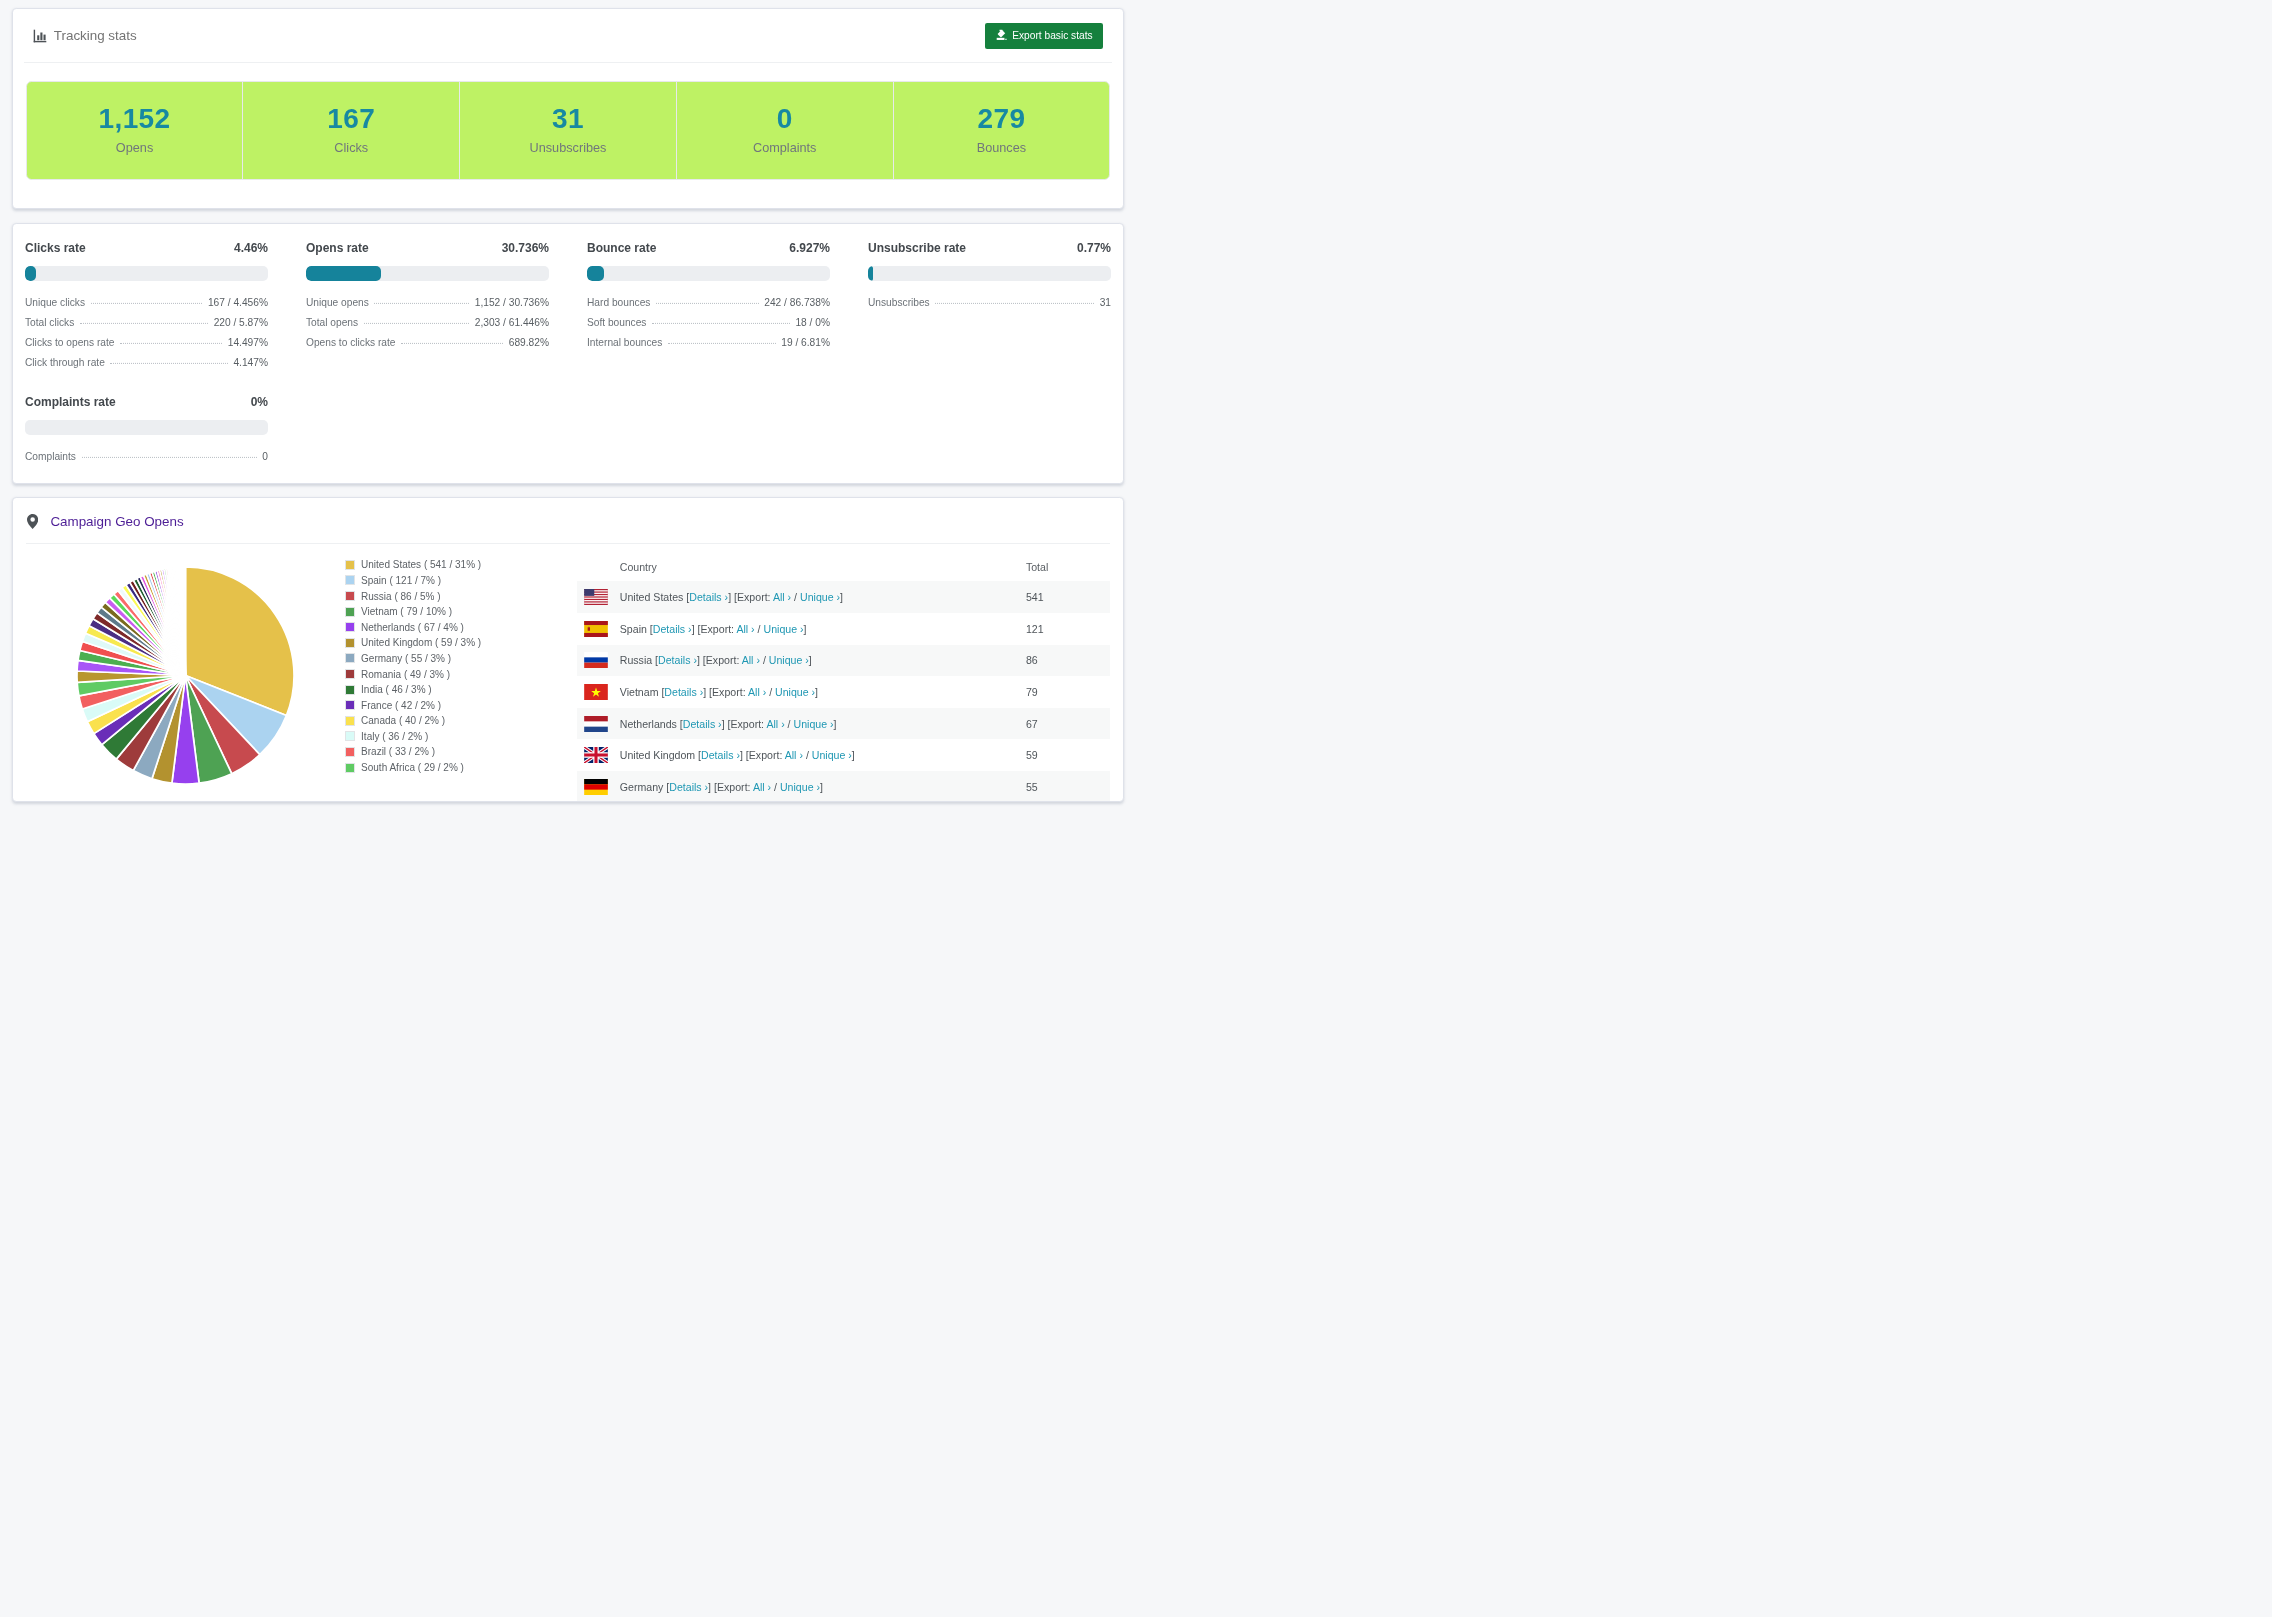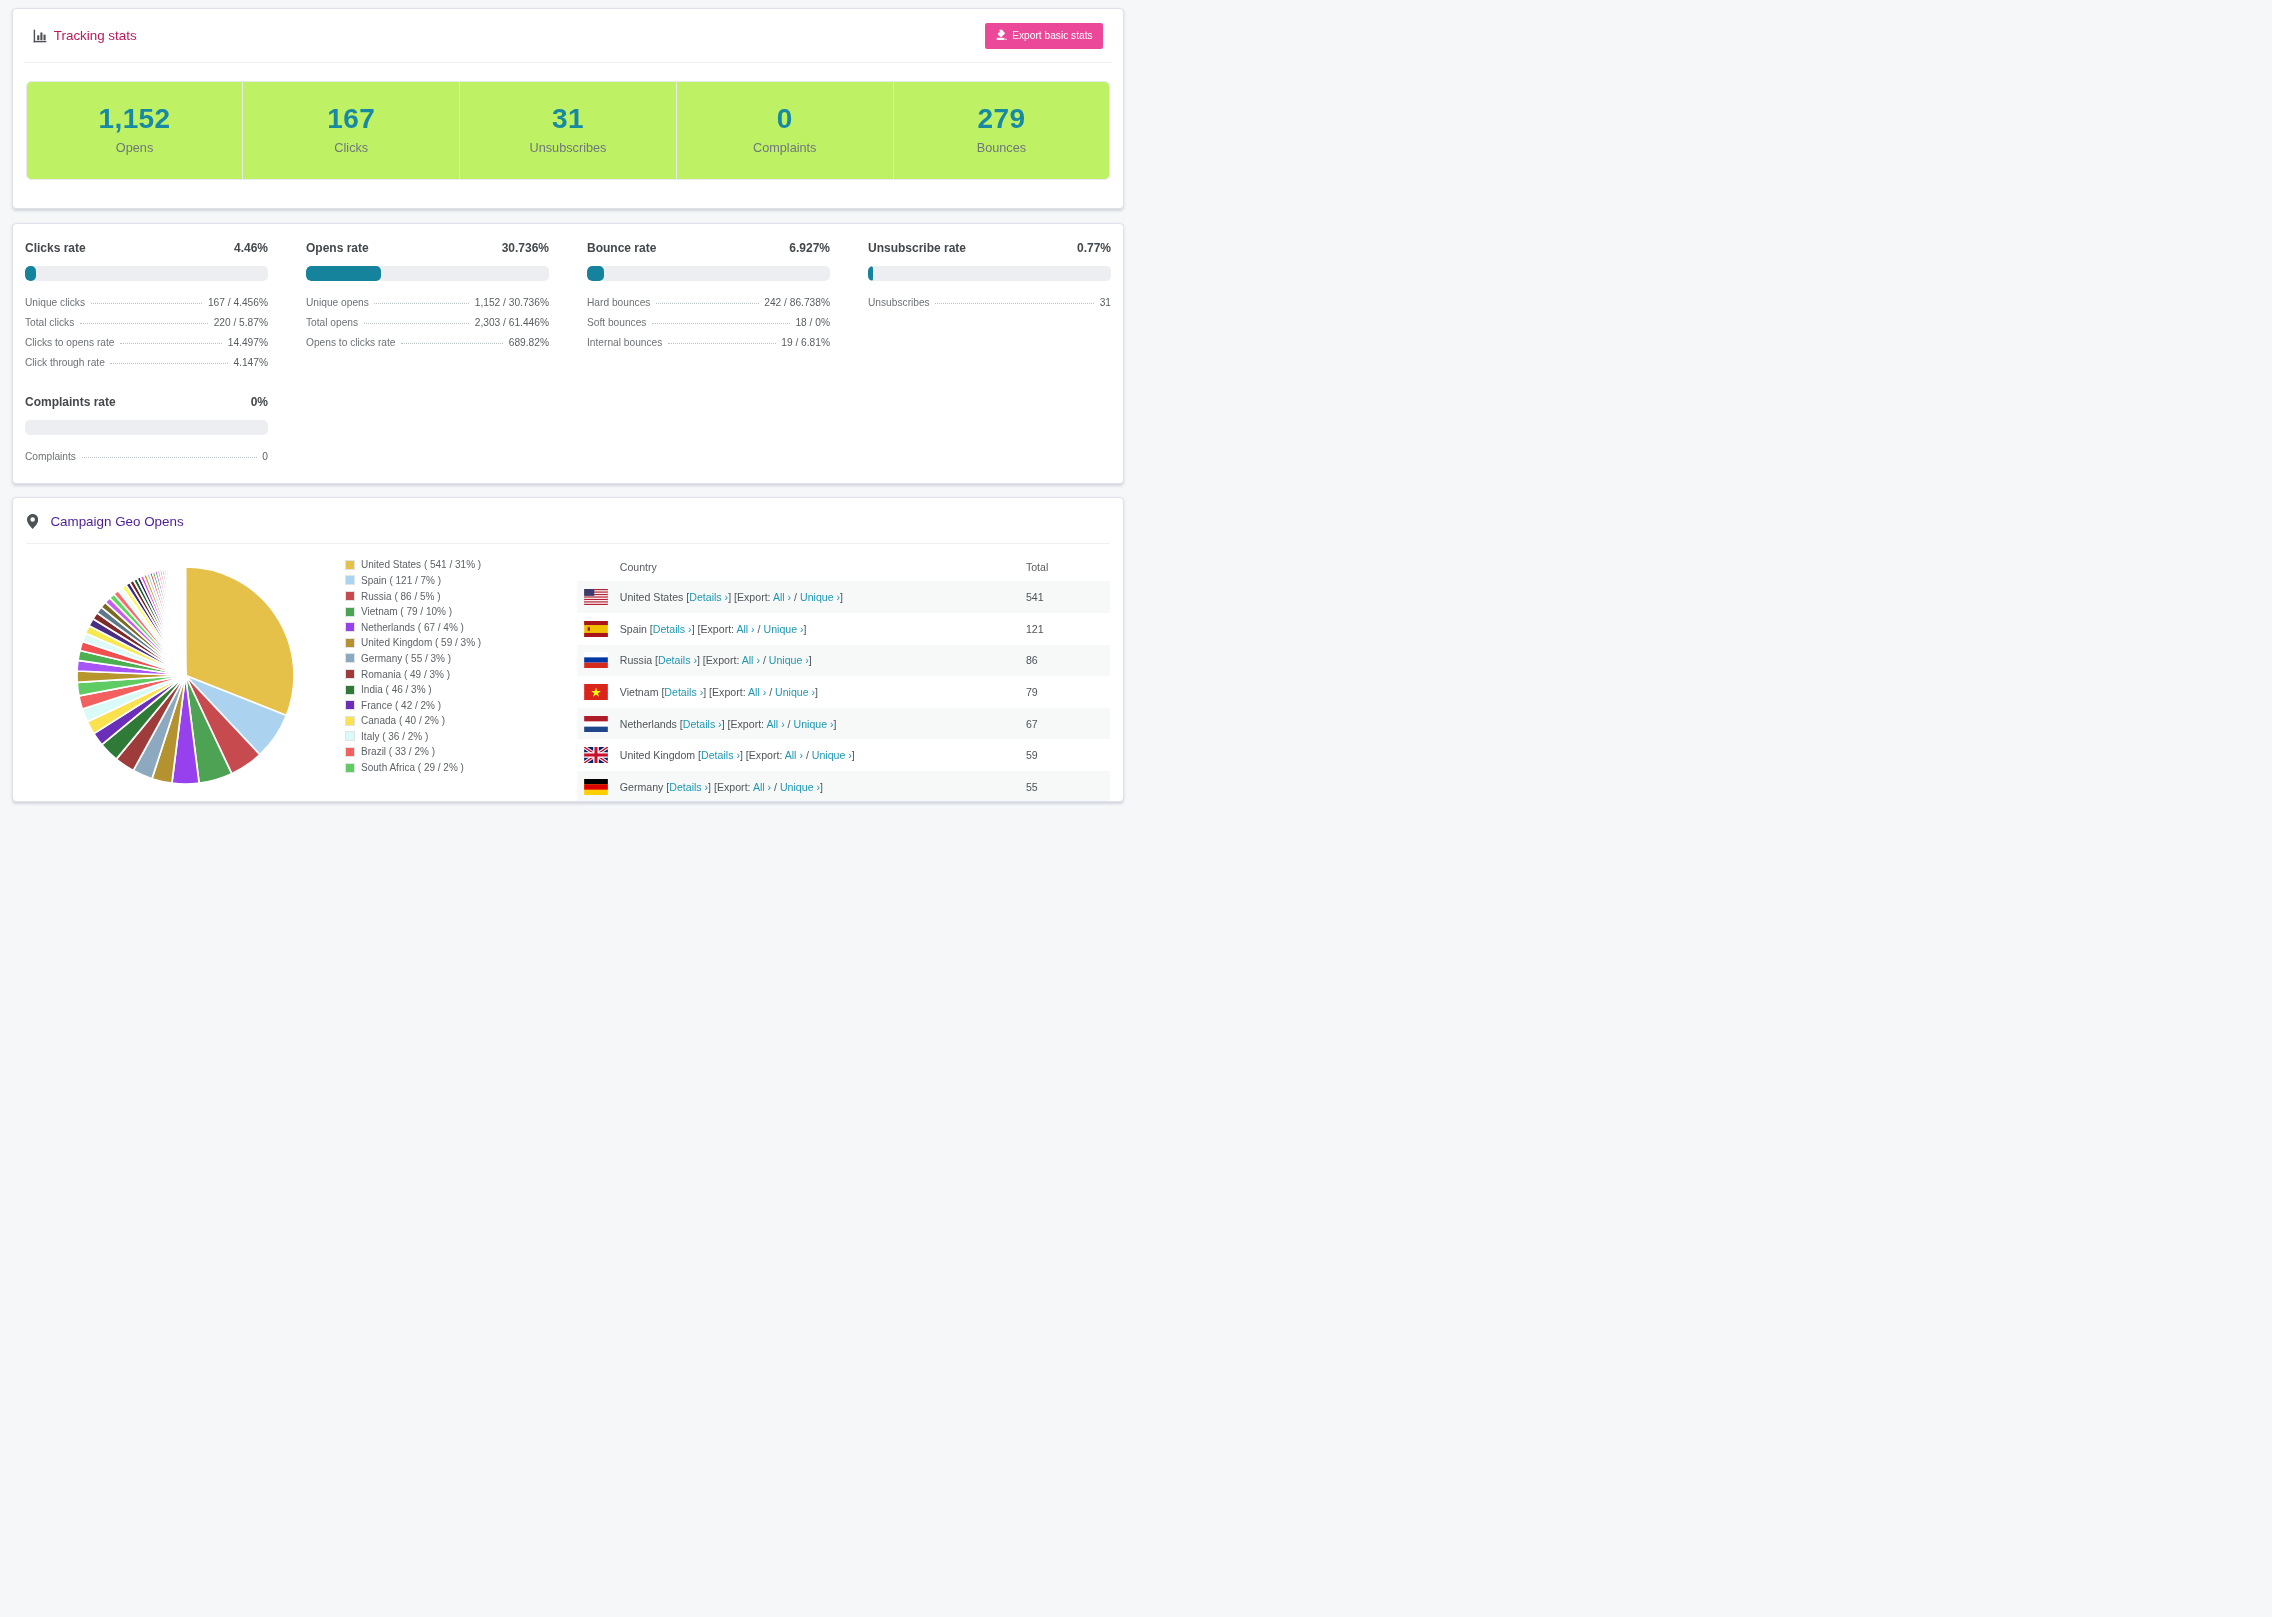--- a/index.html
+++ b/index.html
@@ -15,25 +15,25 @@
     border-radius:4.2px;
     box-shadow:0 1.4px 2.8px rgba(120,130,150,.28);
     margin:0 12px;
   }
   
   #card-tracking { margin-top:7.8px; padding:0 11.3px 1.4px; }
   .card-header {
     display:flex; align-items:center; justify-content:space-between;
     padding:14px 8.5px 12.7px; border-bottom:0.7px solid #eef0f2;
   }
-  .card-title { display:flex; align-items:center; gap:7px; font-size:13.4px; color:#be185d; }
+  .card-title { display:flex; align-items:center; gap:7px; font-size:13.4px; color:#737373; }
   .card-title svg { display:block; }
   .btn-export {
     display:flex; align-items:center; gap:5px;
-    background:#ec4899; color:#fff; border:none; border-radius:2.1px;
+    background:#15803d; color:#fff; border:none; border-radius:2.1px;
     font-family:"Liberation Sans", sans-serif;
     font-size:10.2px; padding:6.4px 10.6px; cursor:pointer;
   }
   #stats-box {
     display:flex; margin:18.4px 1.4px 27px;
     border:0.7px solid #e7e9eb; border-radius:5.6px; background:#bef264;
   }
   .stat-cell { flex:1; text-align:center; padding:21px 0 24px; }
   .stat-cell + .stat-cell { border-left:0.7px solid #e7e9eb; }
   .stat-value { font-size:28px; font-weight:700; color:#1789A2; letter-spacing:0.4px; }

